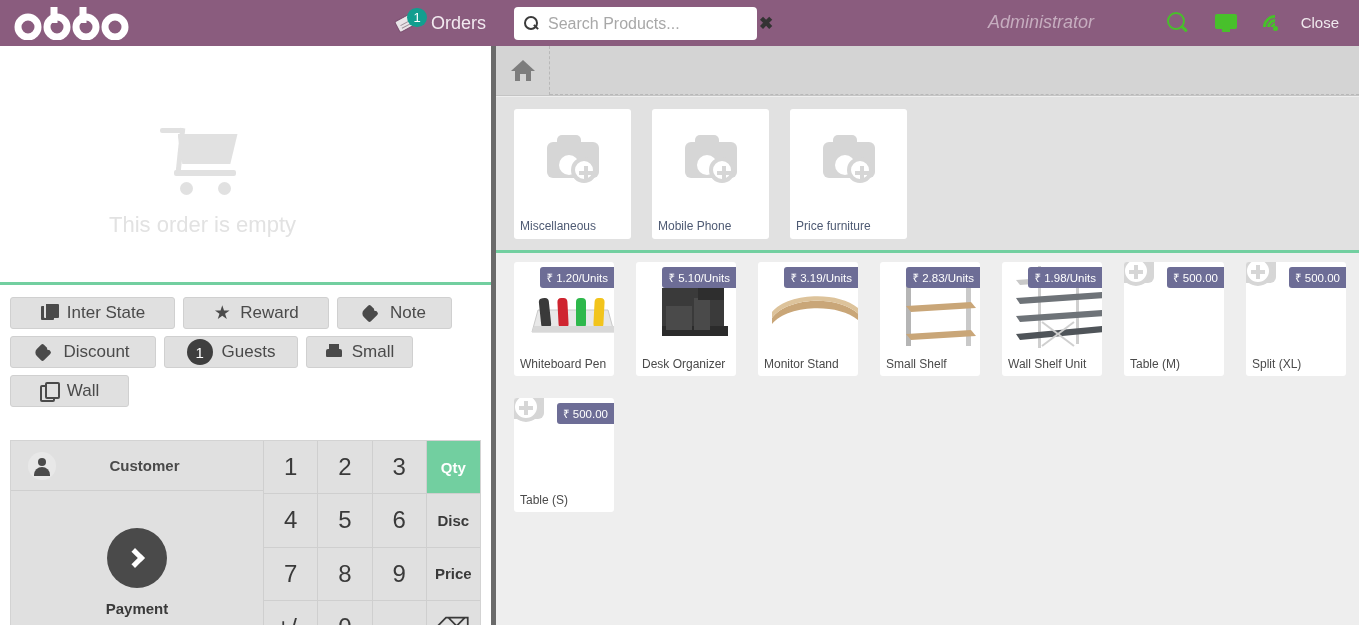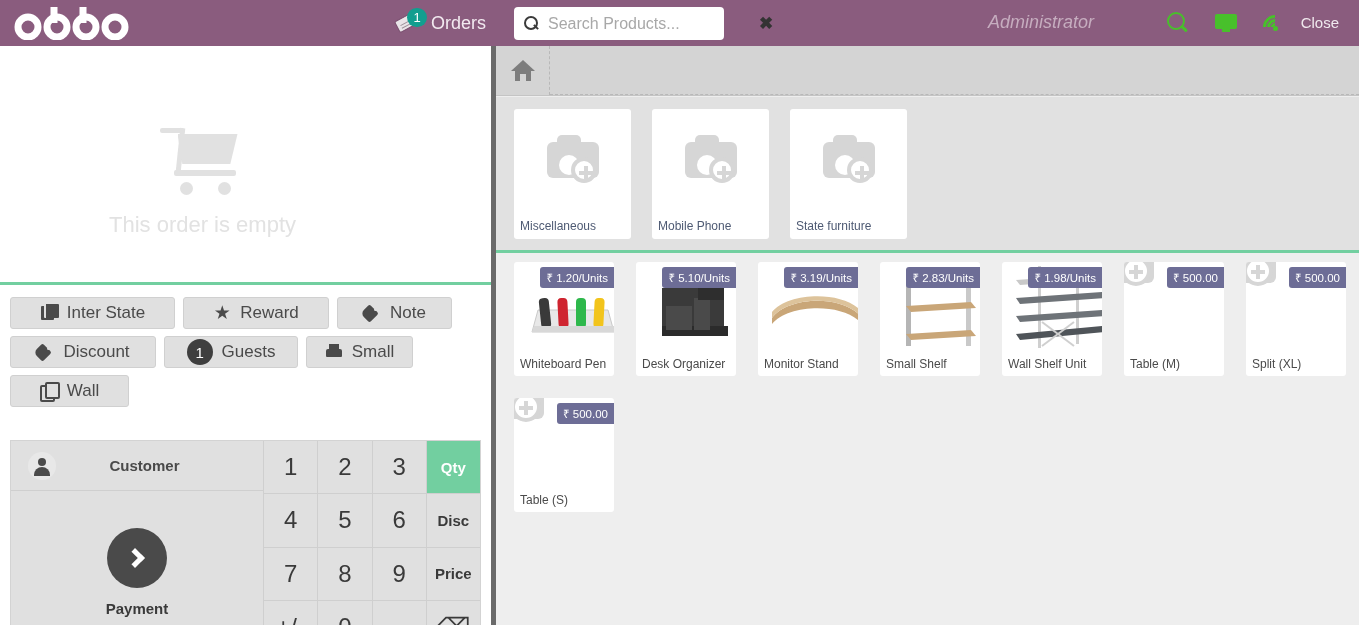--- a/index.html
+++ b/index.html
@@ -35,21 +35,21 @@
   .orders-badge {
     position: absolute; left: 11px; top: -2px;
     min-width: 20px; height: 19px; padding: 0 4px;
     background: #119e8f; color: #fff; border-radius: 10px;
     font-size: 13px; line-height: 19px; text-align: center; font-weight: 400;
   }
   .orders-label { color: #f2eaf0; font-size: 18px; margin-left: 9px; }
 
   .searchbox {
     position: absolute; left: 514px; top: 7px;
-    width: 210px; height: 33px; background: #fff; border-radius: 4px;
+    width: 243px; height: 33px; background: #fff; border-radius: 4px;
     display: flex; align-items: center; padding: 0 10px;
   }
   .searchbox .magnifier { width: 15px; height: 15px; position: relative; flex: 0 0 auto; }
   .searchbox .magnifier::before {
     content:""; position:absolute; left:0; top:0; width:10px; height:10px;
     border:2px solid #3a3a3a; border-radius:50%;
   }
   .searchbox .magnifier::after {
     content:""; position:absolute; left:9px; top:10px; width:6px; height:2px;
     background:#3a3a3a; transform: rotate(45deg);
@@ -499,21 +499,21 @@
         </span>
         <span class="cat-label">Mobile Phone</span>
       </div>
       <div class="cat-card">
         <span class="cam">
           <span class="body"></span>
             <span class="bump"></span>
             <span class="lens"></span>
             <span class="plus"></span>
         </span>
-        <span class="cat-label">State furniture</span>
+        <span class="cat-label">Price furniture</span>
       </div>
     </div>
 
     <div class="green-line-right"></div>
 
     <div class="products">
 
       <div class="prod-card">
         <span class="prod-img">
           <svg width="119" height="92" viewBox="0 0 119 92">

